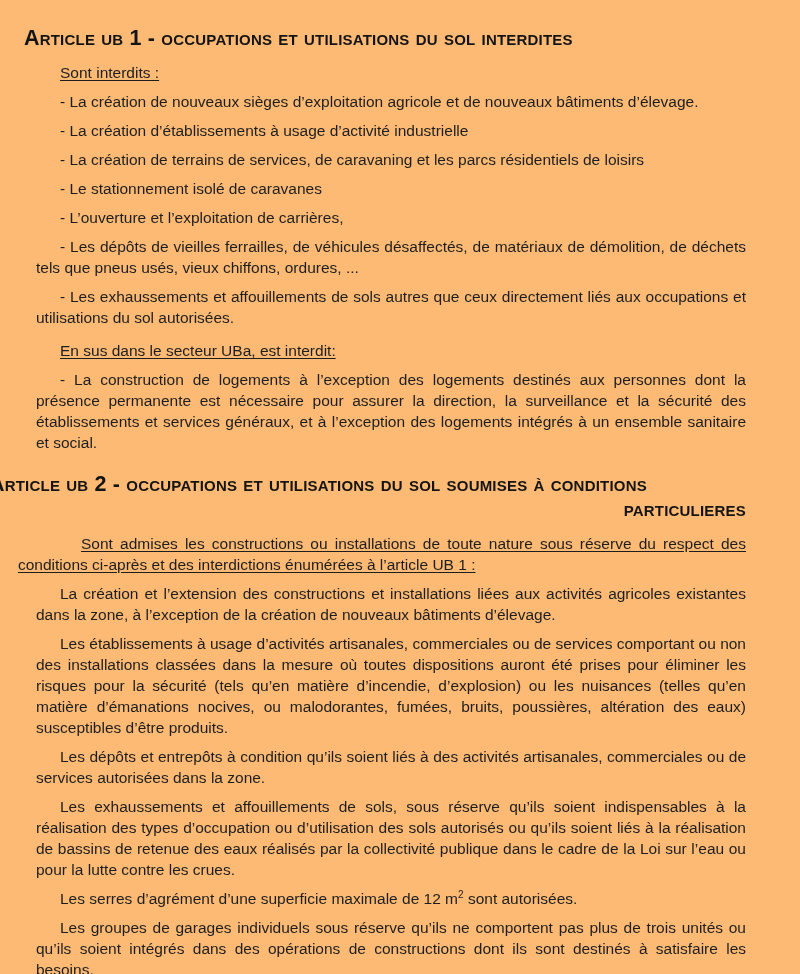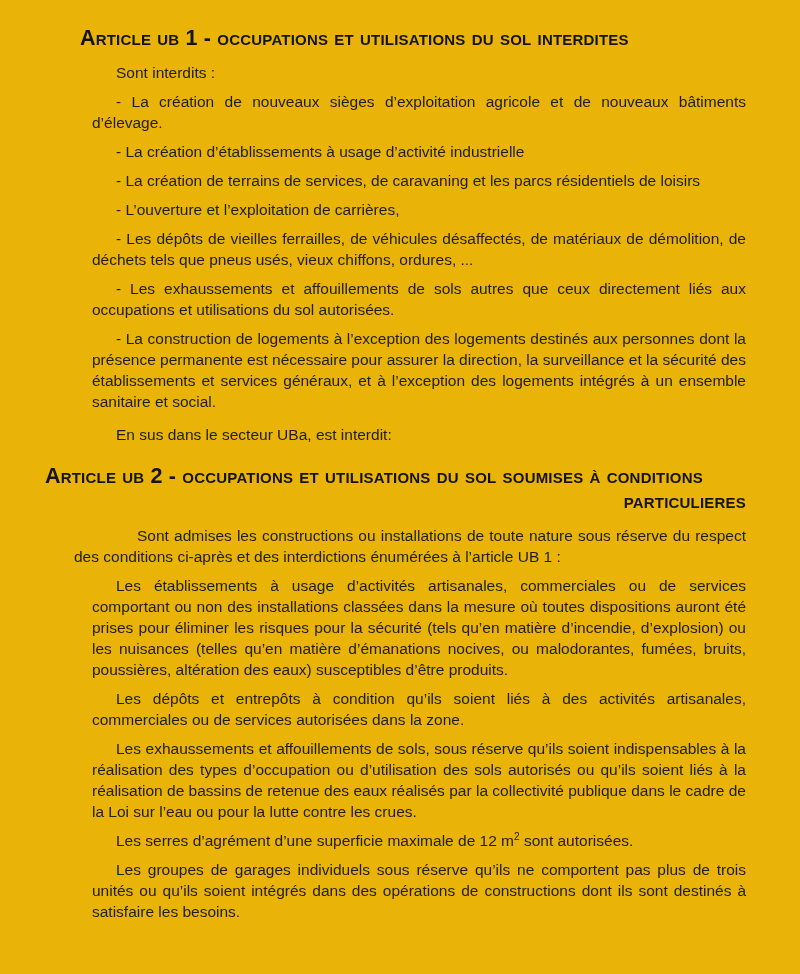--- a/index.html
+++ b/index.html
@@ -5,26 +5,26 @@
   html, body {
     margin: 0;
     padding: 0;
     background: #ffffff;
   }
   .page {
     position: relative;
     width: 800px;
     height: 974px;
     box-sizing: border-box;
-    background: #eab308;
+    background: #fdba74;
     color: #1e1e1e;
     font-family: "Liberation Sans", "DejaVu Sans", sans-serif;
     font-size: 15.5px;
     line-height: 21px;
-    padding: 26px 54px 14px 92px;
+    padding: 26px 54px 14px 36px;
     overflow: hidden;
   }
   .article-title {
     font-weight: 700;
     font-variant: small-caps;
     font-size: 21.5px;
     line-height: 25px;
     letter-spacing: 0.2px;
     color: #141414;
     margin: 0 0 11px -12px;
@@ -40,20 +40,21 @@
   }
   p.body-par {
     margin: 8px 0;
     text-align: justify;
     text-indent: 24px;
   }
   p.single {
     text-align: left;
   }
   .underlined {
+    text-decoration: underline;
     text-underline-offset: 2px;
   }
   p.subheading {
     margin-top: 12px;
   }
   p.intro-ub2 {
     margin-left: -18px;
     text-indent: 63px;
   }
   sup.sq {
@@ -70,35 +71,37 @@
   <h1 class="article-title">Article ub 1 - occupations et utilisations du sol interdites</h1>
 
   <p class="body-par single"><span class="underlined">Sont interdits :</span></p>
 
   <p class="body-par">-  La création de nouveaux sièges d’exploitation agricole et de nouveaux bâtiments d’élevage.</p>
 
   <p class="body-par single">- La création d’établissements à usage d’activité industrielle</p>
 
   <p class="body-par single">- La création de terrains de services, de caravaning et les parcs résidentiels de loisirs</p>
 
+  <p class="body-par single">- Le stationnement isolé de caravanes</p>
 
   <p class="body-par single">- L’ouverture et l’exploitation de carrières,</p>
 
   <p class="body-par">- Les dépôts de vieilles ferrailles, de véhicules désaffectés, de matériaux de démolition, de déchets tels que pneus usés, vieux chiffons, ordures, ...</p>
 
   <p class="body-par">-  Les exhaussements et affouillements de sols autres que ceux directement liés aux occupations et utilisations du sol autorisées.</p>
 
+  <p class="body-par single subheading"><span class="underlined">En sus dans le secteur UBa, est interdit:</span></p>
+
   <p class="body-par">- La construction de logements à l’exception des logements destinés aux personnes dont la présence permanente est nécessaire pour assurer la direction, la surveillance et la sécurité des établissements et services généraux, et à l’exception des logements intégrés à un ensemble sanitaire et social.</p>
-
-  <p class="body-par single subheading"><span class="underlined">En sus dans le secteur UBa, est interdit:</span></p>
 
   <h1 class="article-title article-title-2"><span>Article ub 2 - occupations et utilisations du sol soumises à conditions</span><span class="title-line2">particulieres</span></h1>
 
   <p class="body-par intro-ub2"><span class="underlined">Sont admises les constructions ou installations de toute nature sous réserve du respect des conditions ci-après et des interdictions énumérées à l’article UB 1 :</span></p>
 
+  <p class="body-par">La création et l’extension des constructions et installations liées aux activités agricoles existantes dans la zone, à l’exception de la création de nouveaux bâtiments d’élevage.</p>
 
   <p class="body-par">Les établissements à usage d’activités artisanales, commerciales ou de services comportant ou non des installations classées dans la mesure où toutes dispositions auront été prises pour éliminer les risques pour la sécurité (tels qu’en matière d’incendie, d’explosion) ou les nuisances (telles qu’en matière d’émanations nocives, ou malodorantes, fumées, bruits, poussières, altération des eaux) susceptibles d’être produits.</p>
 
   <p class="body-par">Les dépôts et entrepôts à condition qu’ils soient liés à des activités artisanales, commerciales ou de services autorisées dans la zone.</p>
 
   <p class="body-par">Les exhaussements et affouillements de sols, sous réserve qu’ils soient indispensables à la réalisation des types d’occupation ou d’utilisation des sols autorisés ou qu’ils soient liés à la réalisation de bassins de retenue des eaux réalisés par la collectivité publique dans le cadre de la Loi sur l’eau ou pour la lutte contre les crues.</p>
 
   <p class="body-par single"><span>Les serres d’agrément d’une superficie maximale de 12 m</span><sup class="sq">2</sup><span> sont autorisées.</span></p>
 
   <p class="body-par">Les groupes de garages individuels sous réserve qu’ils ne comportent pas plus de trois unités ou qu’ils soient intégrés dans des opérations de constructions dont ils sont destinés à satisfaire les besoins.</p>

